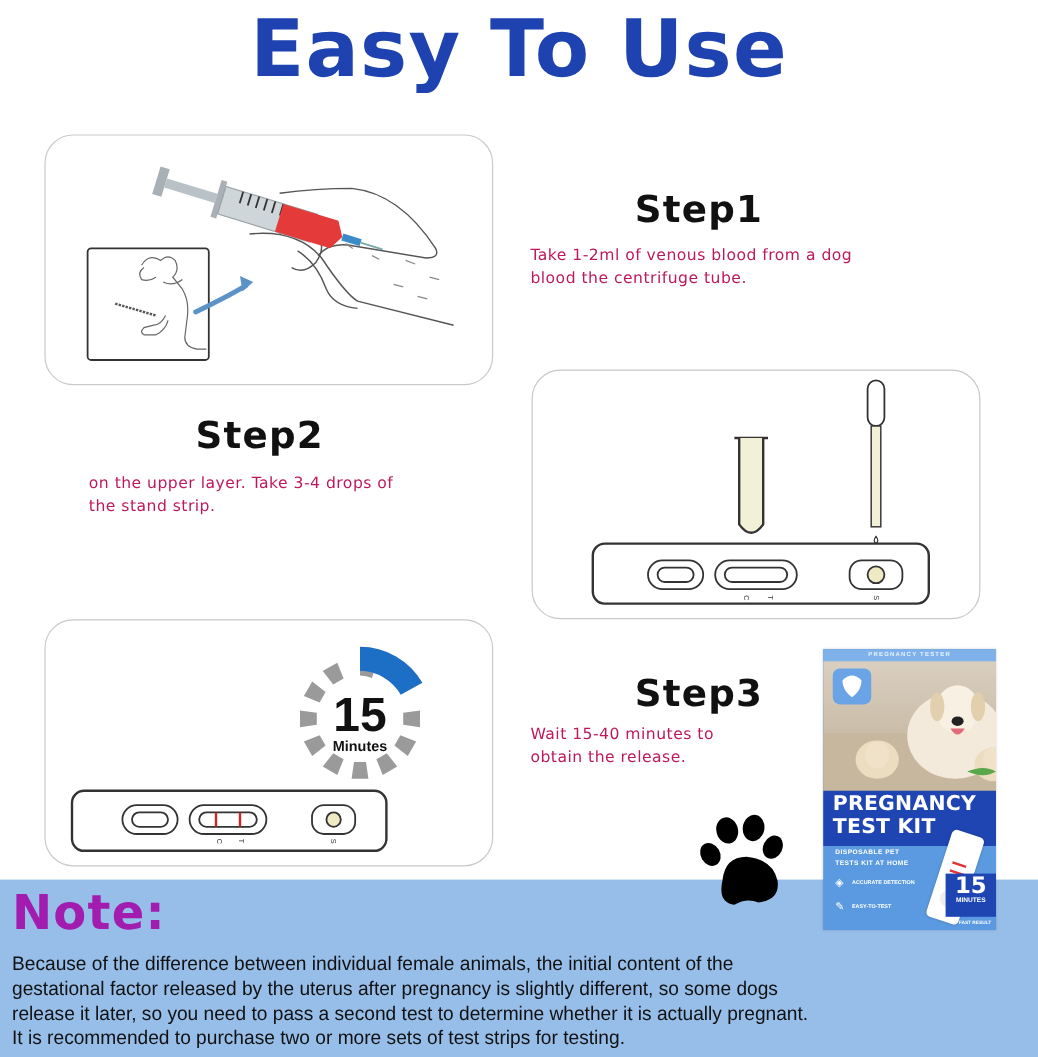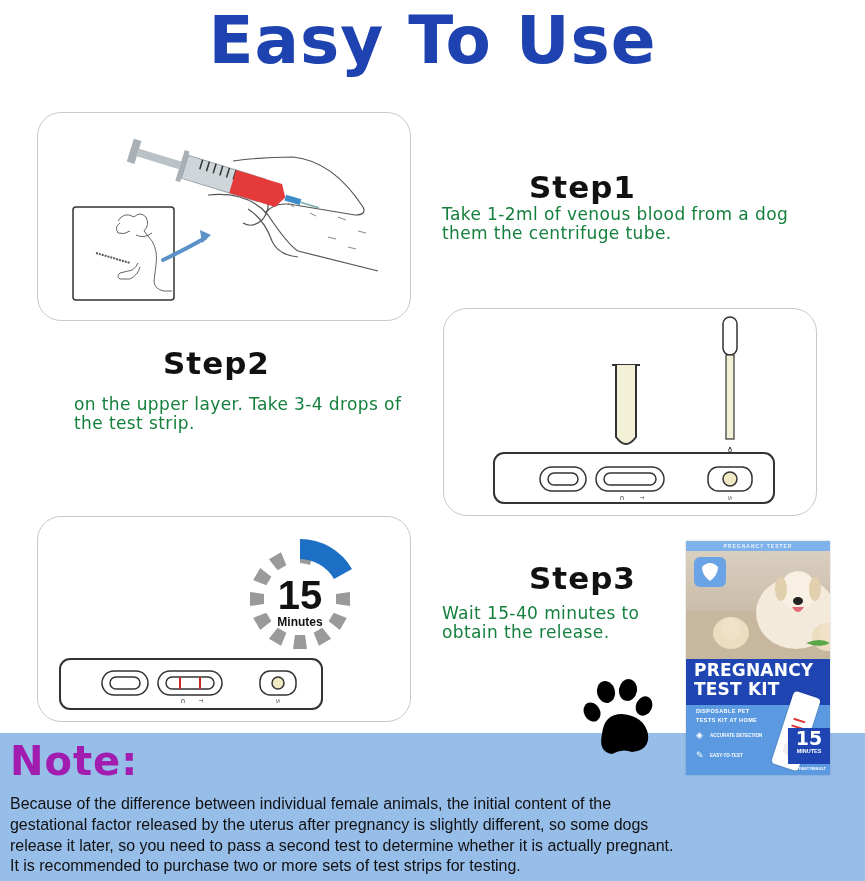--- a/index.html
+++ b/index.html
@@ -15,22 +15,22 @@
   }
   .panel {
     border:1.5px solid #c9c9c9; border-radius:24px; background:#fff;
     box-sizing:border-box;
   }
   .step-h {
     font-family:"DejaVu Sans", sans-serif; font-weight:bold; font-size:31px;
     color:#111; letter-spacing:1px;
   }
   .step-t {
-    font-family:"DejaVu Sans", sans-serif; font-size:17px; line-height:18.5px;
-    color:#15803d; letter-spacing:0.4px;
+    font-family:"DejaVu Sans", sans-serif; font-size:13px; line-height:18.5px;
+    color:#be185d; letter-spacing:0.4px;
   }
   .note-band {
     left:0; top:733px; width:865px; height:148px; background:#97bde9;
   }
   .note-h {
     left:10px; top:738px; font-family:"DejaVu Sans", sans-serif;
     font-weight:bold; font-size:40px; color:#a21caf; letter-spacing:1px;
   }
   .note-t {
     left:10px; top:793px; width:850px;
@@ -92,30 +92,30 @@
         <line x1="188" y1="52" x2="188" y2="62"></line>
           <line x1="195" y1="52" x2="195" y2="62"></line>
       </g>
       <polygon points="195,52 243,52 250,64 243,76 195,76" fill="#e43a3a"></polygon>
       <rect x="250" y="61" width="16" height="6" fill="#3b8bc9"></rect>
       <line x1="266" y1="64" x2="285" y2="64" stroke="#7aa" stroke-width="1.5"></line>
     </g>
   </svg>
 </div>
 
-<div class="abs step-h" style="left:529px; top:157px;margin-top:12px;">Step1</div>
+<div class="abs step-h" style="left:529px; top:157px;">Step1</div>
 <div class="abs step-t" style="left:442px; top:205px;">
   <div>Take 1-2ml of venous blood from a dog</div>
-  <div>them the centrifuge tube.</div>
+  <div>blood the centrifuge tube.</div>
 </div>
 
 <div class="abs step-h" style="left:163px; top:345px;">Step2</div>
 <div class="abs step-t" style="left:74px; top:395px;">
   <div>on the upper layer. Take 3-4 drops of</div>
-  <div>the test strip.</div>
+  <div>the stand strip.</div>
 </div>
 
 <div class="abs panel" style="left:443px; top:308px; width:374px; height:208px;">
   <svg width="372" height="206" viewBox="0 0 372 206">
 
     <line x1="168" y1="56" x2="196" y2="56" stroke="#333" stroke-width="2"></line>
     <path d="M172 56 L172 128 Q182 142 192 128 L192 56" fill="#f3f0d8" stroke="#333" stroke-width="2"></path>
 
     <rect x="279" y="8" width="14" height="38" rx="7" fill="#fff" stroke="#333" stroke-width="1.5"></rect>
     <rect x="282" y="46" width="8" height="84" fill="#f3f0d8" stroke="#333" stroke-width="1.2"></rect>

